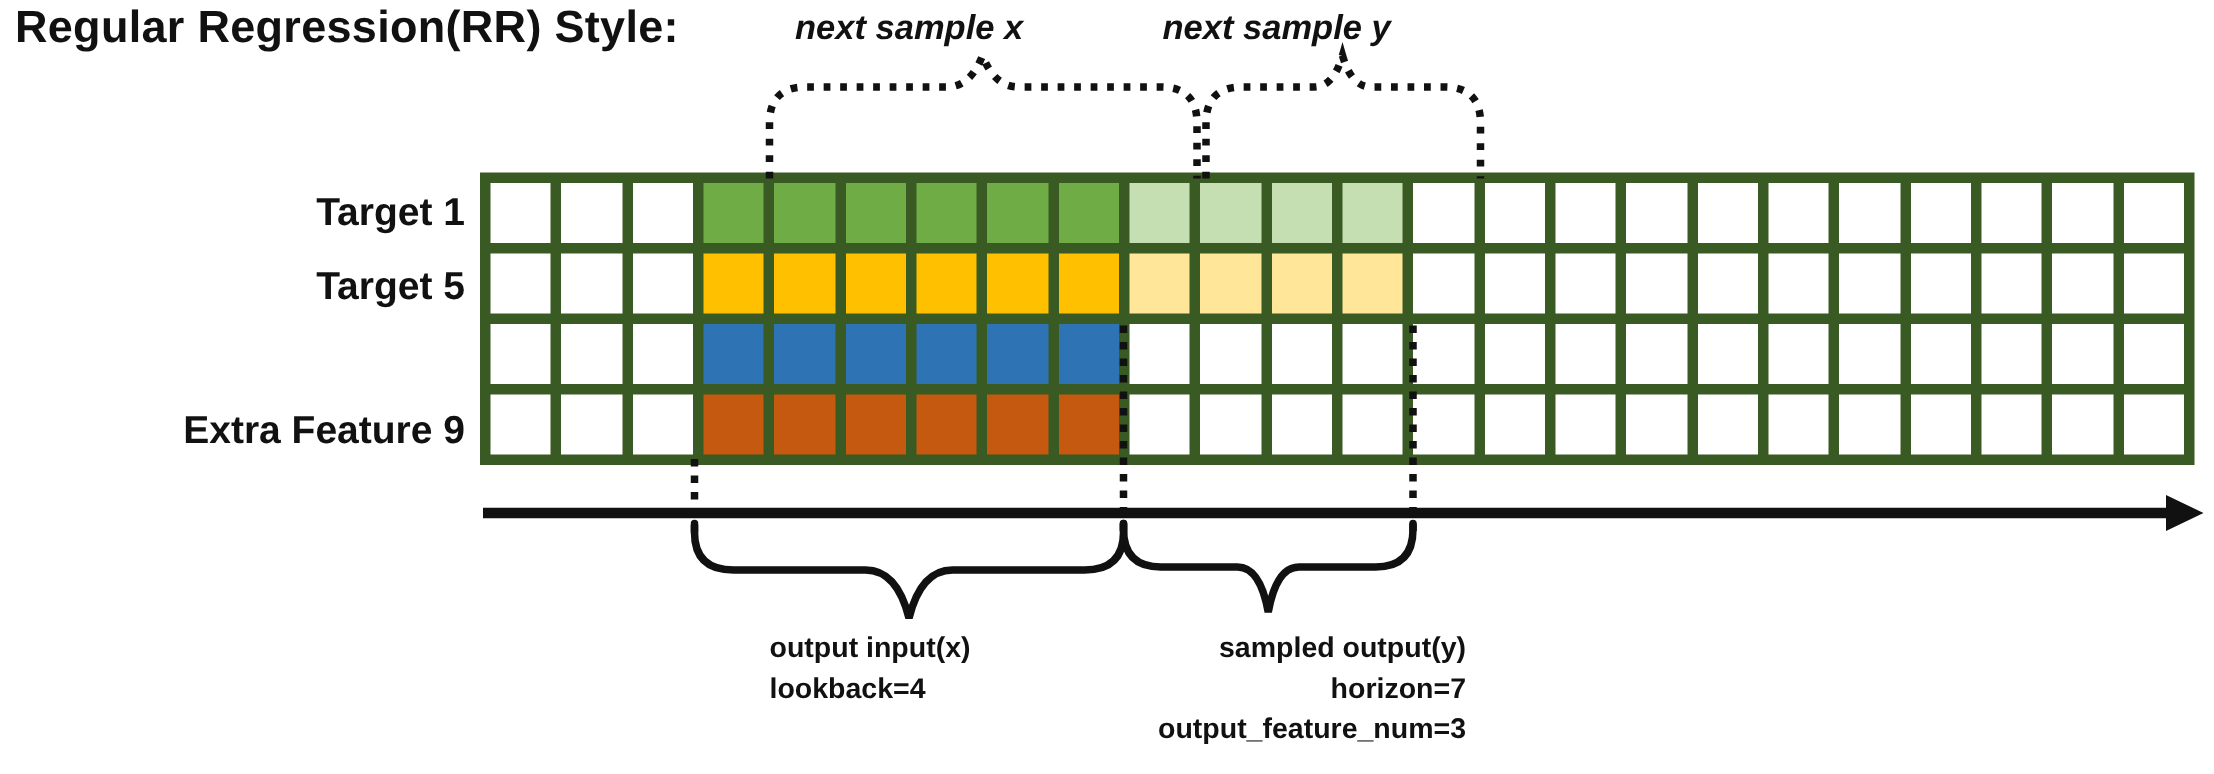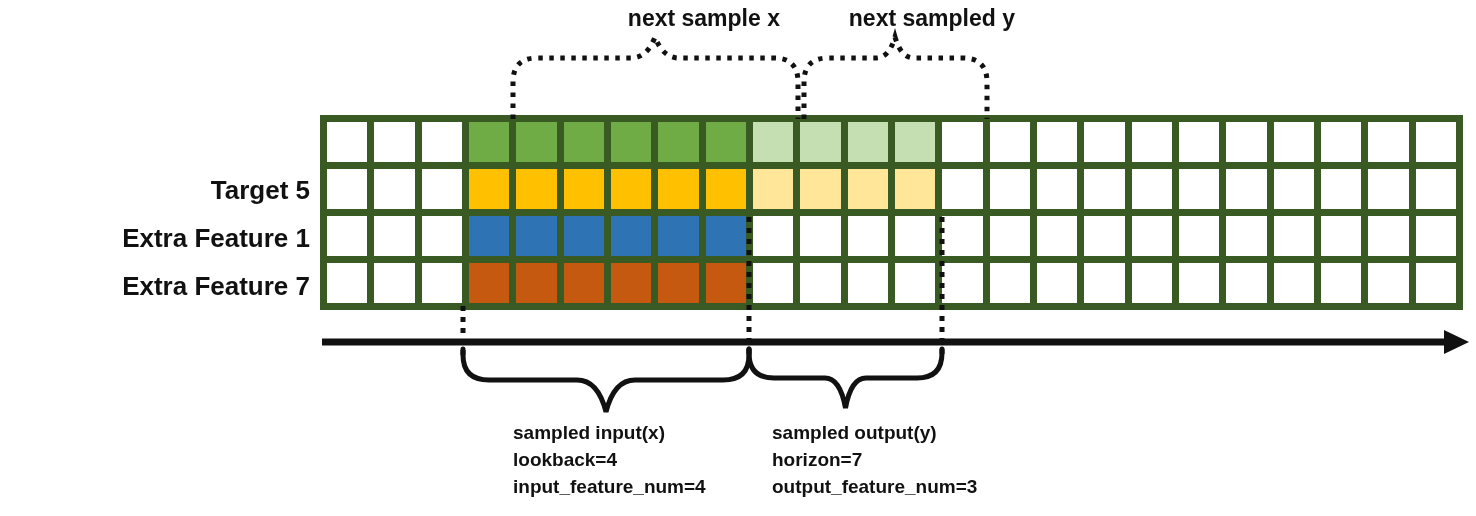--- a/index.html
+++ b/index.html
@@ -16,22 +16,23 @@
     position: absolute;
     left: 10px; top: 2px;
     font-size: 30px;
     font-weight: bold;
     letter-spacing: 0.2px;
   }
   .brace-label {
     position: absolute;
     top: 5px;
     font-size: 23px;
+    font-style: italic;
     font-weight: 600;
-    text-align: right;
+    text-align: left;
   }
   .brace-label.x { left: 530px; width: 250px; }
   .brace-label.y { left: 775px; width: 240px; }
   .row-label {
     position: absolute;
     left: 0px;
     width: 310px;
     height: 48px;
     line-height: 48px;
     text-align: right;
@@ -67,34 +68,35 @@
   }
   .note {
     position: absolute;
     top: 419px;
     font-size: 19px;
     font-weight: 600;
     line-height: 27px;
     white-space: nowrap;
   }
   .note.input { left: 513px; }
-  .note.output { left: 772px; }
+  .note.output { left: 772px; text-align: right; }
 </style>
 </head>
 <body>
 
 <div class="canvas">
 
+  <div class="title">Regular Regression(RR) Style:</div>
 
   <div class="brace-label x">next sample x</div>
-  <div class="brace-label y">next sampled y</div>
-
+  <div class="brace-label y">next sample y</div>
+
+  <div class="row-label" style="top:117px">Target 1</div>
   <div class="row-label" style="top:166px">Target 5</div>
-  <div class="row-label" style="top:214px">Extra Feature 1</div>
-  <div class="row-label" style="top:262px">Extra Feature 7</div>
+  <div class="row-label" style="top:262px">Extra Feature 9</div>
 
   <div class="grid" style="background: rgb(58, 90, 35);">
       <div class="cell" style="background: rgb(255, 255, 255);"></div>
       <div class="cell" style="background: rgb(255, 255, 255);"></div>
       <div class="cell" style="background: rgb(255, 255, 255);"></div>
       <div class="cell" style="background: rgb(111, 172, 70);"></div>
       <div class="cell" style="background: rgb(111, 172, 70);"></div>
       <div class="cell" style="background: rgb(111, 172, 70);"></div>
       <div class="cell" style="background: rgb(111, 172, 70);"></div>
       <div class="cell" style="background: rgb(111, 172, 70);"></div>
@@ -201,23 +203,22 @@
     <line x1="322" y1="342" x2="1446" y2="342" stroke="#111111" stroke-width="7"></line>
     <polygon points="1444,330 1469,342 1444,354" fill="#111111"></polygon>
 
     <path d="M 463 349 L 463 355 Q 463 380 489 380 L 577 380 Q 598 380 606 412 Q 614 380 635 380 L 723 380 Q 749 380 749 355 L 749 349" fill="none" stroke="#111111" stroke-width="5" stroke-linecap="round"></path>
 
     <path d="M 749 349 L 749 353 Q 749 378 774 378 L 825 378 Q 840 378 845.5 408 Q 851 378 866 378 L 917 378 Q 942 378 942 353 L 942 349" fill="none" stroke="#111111" stroke-width="5" stroke-linecap="round"></path>
   </svg>
 
 
   <div class="note input">
-    <div>sampled input(x)</div>
+    <div>output input(x)</div>
     <div>lookback=4</div>
-    <div>input_feature_num=4</div>
   </div>
 
   <div class="note output">
     <div>sampled output(y)</div>
     <div>horizon=7</div>
     <div>output_feature_num=3</div>
   </div>
 
 </div>
 

